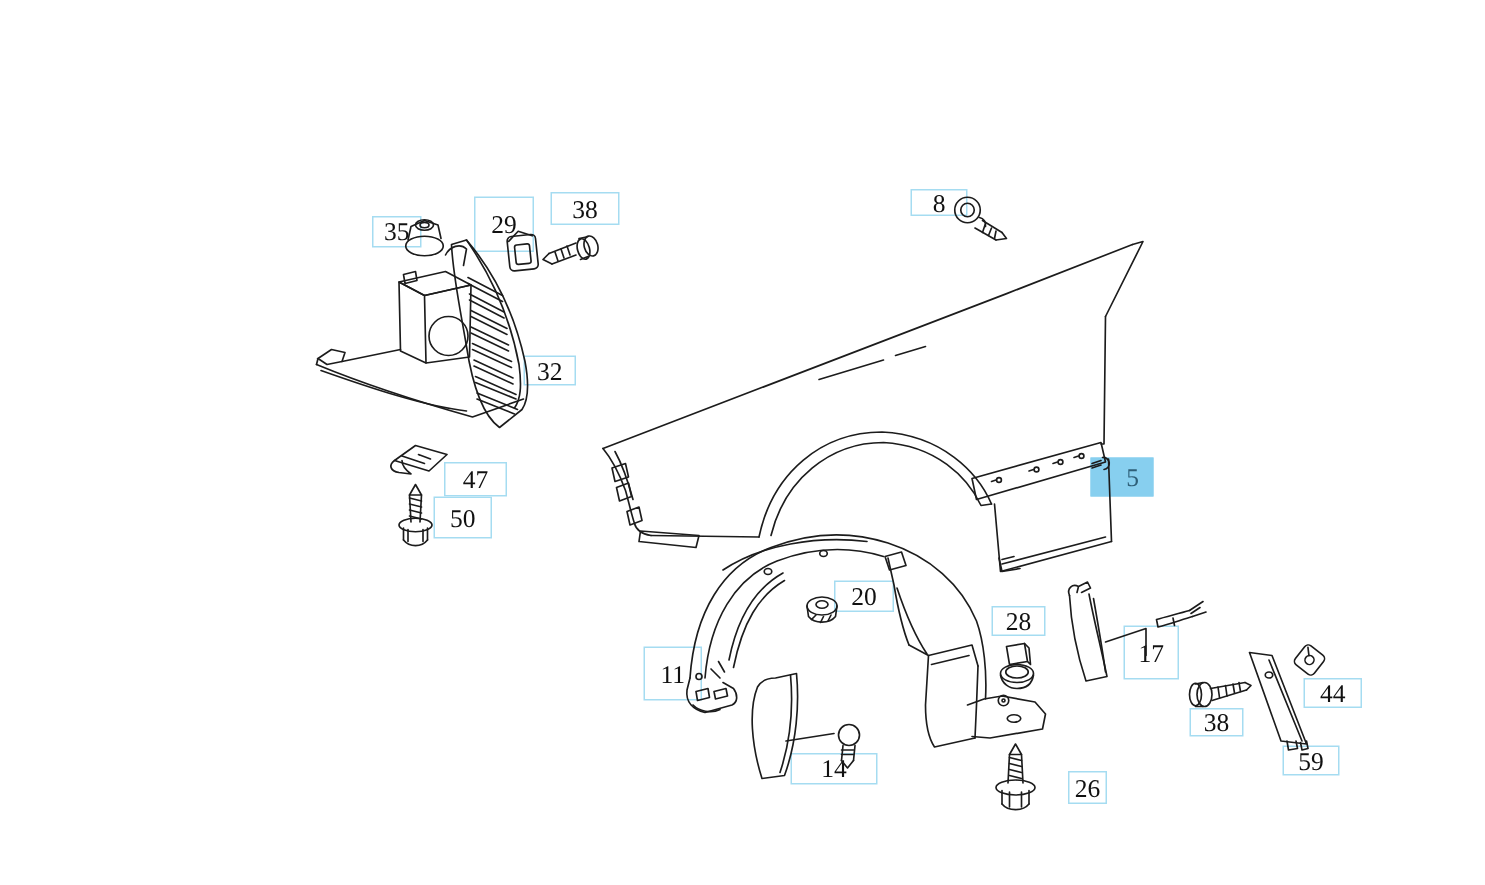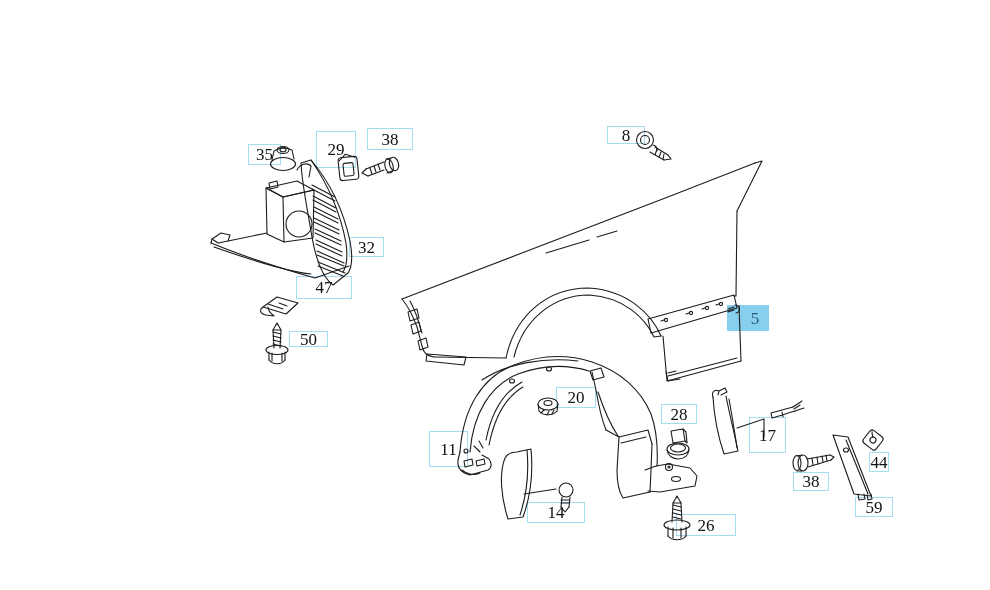--- a/index.html
+++ b/index.html
@@ -29,31 +29,31 @@
 </head>
 <body>
 
 <div class="stage">
 
   <div class="callout" style="left:248px;top:144px;width:33px;height:21px">35</div>
   <div class="callout" style="left:316px;top:131px;width:40px;height:37px">29</div>
   <div class="callout" style="left:367px;top:128px;width:46px;height:22px">38</div>
   <div class="callout" style="left:349px;top:237px;width:35px;height:20px">32</div>
   <div class="callout" style="left:607px;top:126px;width:38px;height:18px">8</div>
-  <div class="callout" style="left:296px;top:276px;width:56px;height:23px">47</div>
-  <div class="callout" style="left:289px;top:331px;width:39px;height:16px">50</div>
+  <div class="callout" style="left:296px;top:308px;width:42px;height:23px">47</div>
+  <div class="callout" style="left:289px;top:331px;width:39px;height:28px">50</div>
   <div class="callout selected" style="left:727px;top:305px;width:42px;height:26px">5</div>
   <div class="callout" style="left:556px;top:387px;width:40px;height:21px">20</div>
   <div class="callout" style="left:429px;top:431px;width:39px;height:36px">11</div>
   <div class="callout" style="left:661px;top:404px;width:36px;height:20px">28</div>
   <div class="callout" style="left:749px;top:417px;width:37px;height:36px">17</div>
   <div class="callout" style="left:527px;top:502px;width:58px;height:21px">14</div>
-  <div class="callout" style="left:676px;top:514px;width:60px;height:22px">26</div>
+  <div class="callout" style="left:712px;top:514px;width:26px;height:22px">26</div>
   <div class="callout" style="left:793px;top:472px;width:36px;height:19px">38</div>
-  <div class="callout" style="left:869px;top:452px;width:20px;height:20px">44</div>
+  <div class="callout" style="left:869px;top:452px;width:39px;height:20px">44</div>
   <div class="callout" style="left:855px;top:497px;width:38px;height:20px">59</div>
 
   <svg class="art" width="990" height="590" viewBox="0 0 990 590">
 
     <g>
       <path d="M402,299 C490,266 630,212 755,163"></path>
       <path d="M755,163 L762,161 L737,211"></path>
       <path d="M737,211 L736,296 L734,296"></path>
       <path d="M739,306 L741,361"></path>
 

